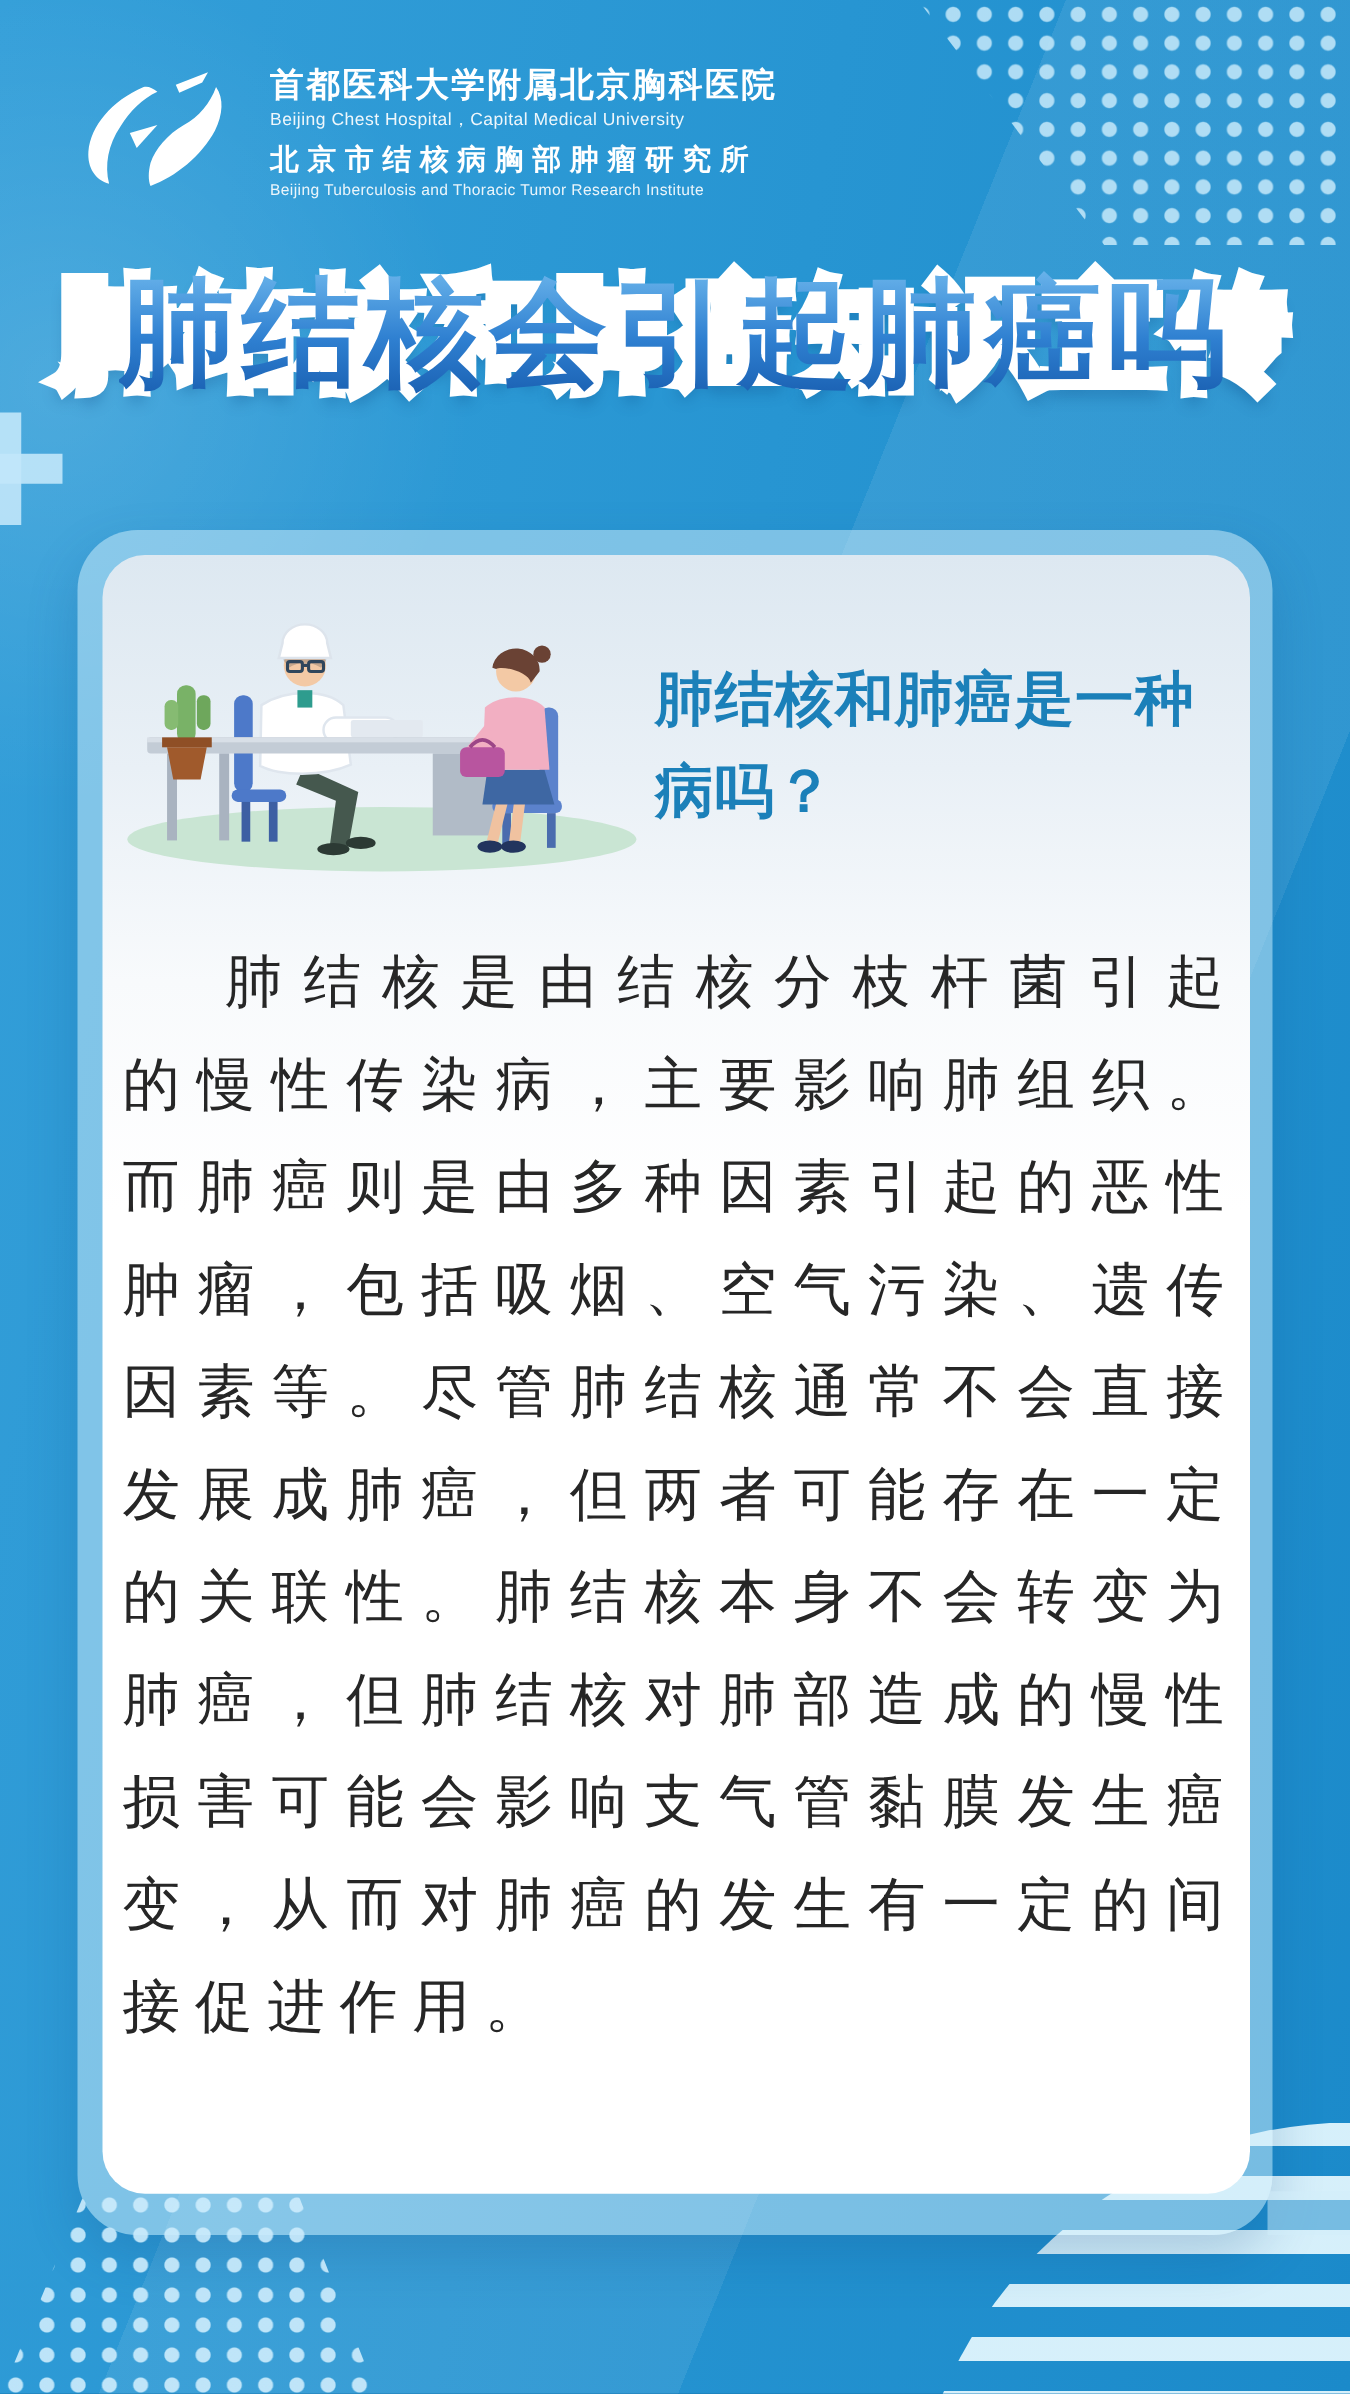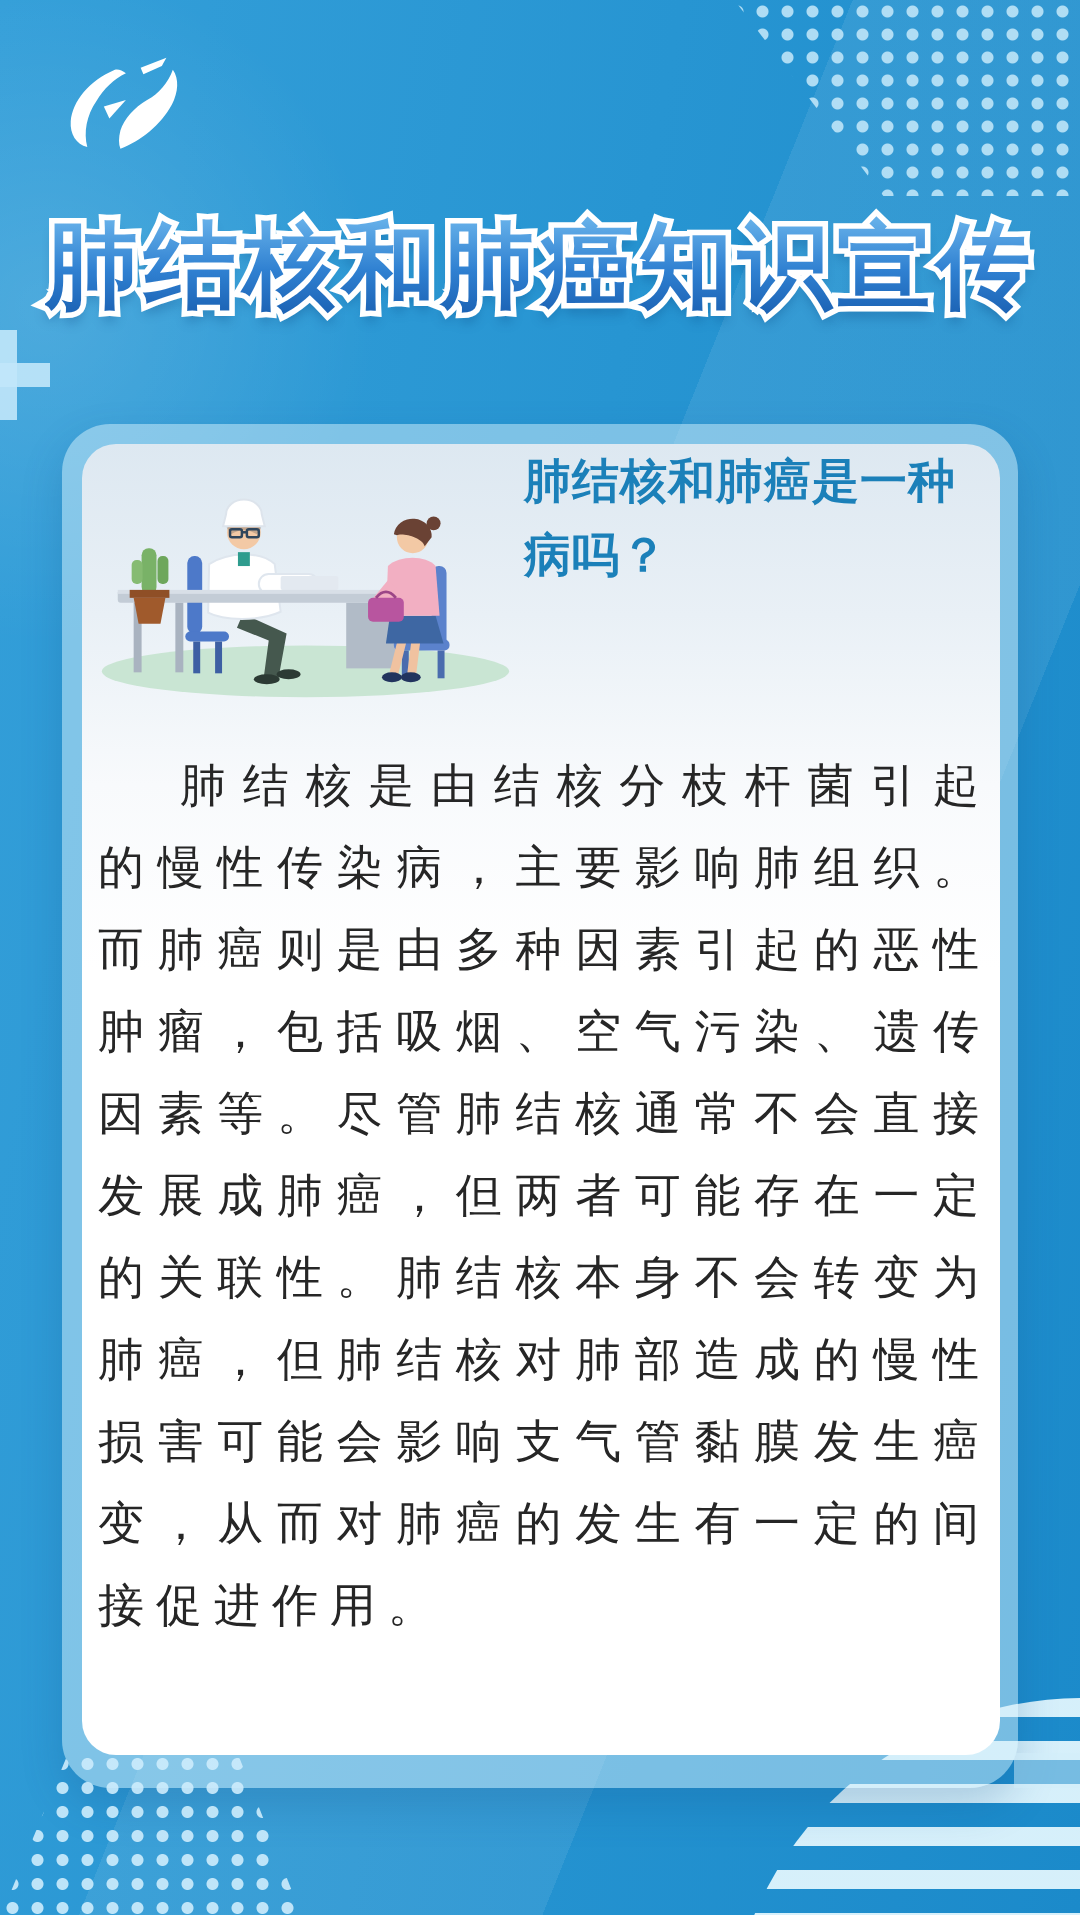--- a/index.html
+++ b/index.html
@@ -65,21 +65,21 @@
   }
   .band-right{position:absolute;left:1014px;top:1753px;width:66px;height:35px;background:rgba(210,238,250,.5);z-index:3;}
   .card{
     position:absolute;left:82px;top:444px;width:918px;height:1311px;border-radius:34px;z-index:5;
     background:linear-gradient(180deg,#dde8f1 0%,#e9f0f6 13%,#f8fafc 26%,#ffffff 40%);
     overflow:hidden;
   }
   .card-top{display:flex;height:260px;}
   .illu{width:442px;flex:0 0 auto;}
   .question{
-    flex:1;padding-right:6px;
+    flex:1;padding-top:78px;padding-right:6px;
     color:#1b80b9;font-size:47px;font-weight:bold;line-height:74px;letter-spacing:1px;
   }
   .answer{
     margin:40px 9px 0 16px;
     color:#262626;font-size:46px;line-height:82px;letter-spacing:.26em;
     text-align:justify;text-indent:82px;font-weight:500;
   }
 </style>
 </head>
 <body>
@@ -91,24 +91,30 @@
   <div class="dome-br"></div>
   <div class="dots-bl"></div>
 
   <header class="brand">
     <svg width="138" height="108" viewBox="0 0 150 115" aria-hidden="true">
       <path fill="#ffffff" d="M64,18 C36,30 18,52 16,74 C15,88 22,99 34,102 C30,86 33,68 44,52 C52,39 63,28 76,22 C72,19 68,17 64,18 Z"></path>
       <path fill="#ffffff" d="M52,58 L76,51 L58,71 Z"></path>
       <path fill="#ffffff" d="M70,104 C92,96 114,78 126,56 C133,42 134,28 127,18 C122,32 112,44 99,51 C85,59 74,72 70,84 C68,92 68,99 70,104 Z"></path>
       <path fill="#ffffff" d="M92,16 L120,5 L115,14 L95,23 Z"></path>
     </svg>
+    <div class="brand-text">
+      <div class="brand-cn1">首都医科大学附属北京胸科医院</div>
+      <div class="brand-en1">Beijing Chest Hospital，Capital Medical University</div>
+      <div class="brand-cn2">北京市结核病胸部肿瘤研究所</div>
+      <div class="brand-en2">Beijing Tuberculosis and Thoracic Tumor Research Institute</div>
+    </div>
   </header>
 
   <h1 class="title" data-text="肺结核和肺癌知识宣传">
-    <span class="grad">肺结核和肺癌知识宣传</span>
+    <span class="grad">肺结核会引起肺癌吗</span>
   </h1>
 
   <div class="card-frame"></div>
   <div class="band-right"></div>
 
   <section class="card">
     <div class="card-top">
 
       <svg class="illu" viewBox="0 0 445 260" aria-hidden="true">
         <ellipse cx="225" cy="228" rx="205" ry="26" fill="#c9e5d3"></ellipse>

